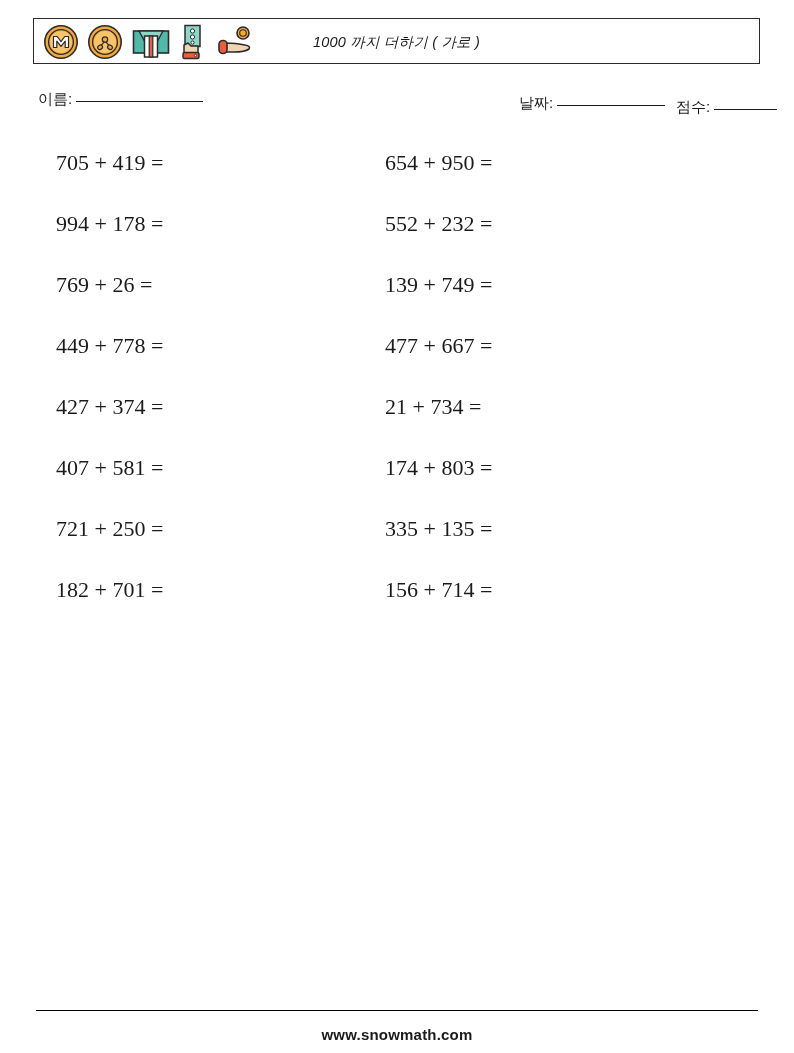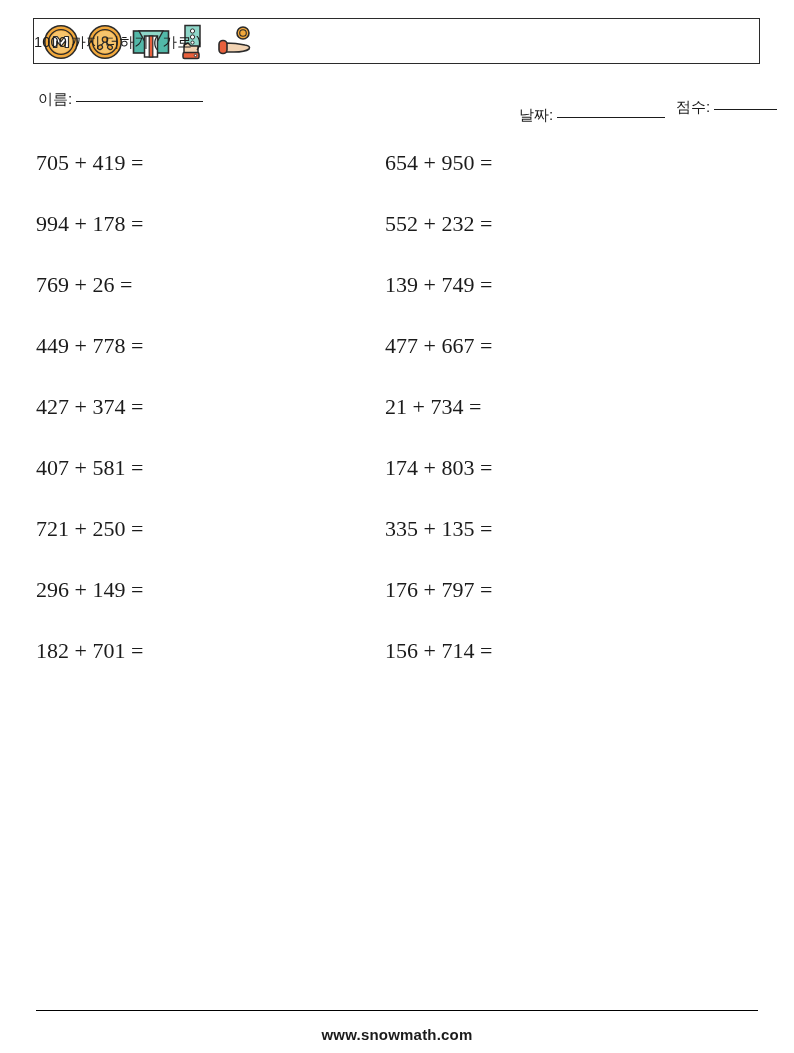--- a/index.html
+++ b/index.html
@@ -37,24 +37,26 @@
   }
   .icon-strip svg { display: block; }
 
   .sheet-title {
     position: absolute;
     left: 0;
     right: 0;
     top: 0;
     height: 46px;
     line-height: 46px;
+    text-align: center;
     font-size: 14.5px;
     font-family: "Liberation Sans", "DejaVu Sans", sans-serif;
     color: #1b1b1b;
     letter-spacing: 0.2px;
+    font-style: italic;
   }
 
   
   .meta-row {
     position: absolute;
     left: 0;
     top: 90px;
     width: 738px;
     height: 26px;
     font-size: 15px;
@@ -62,21 +64,21 @@
   }
   .meta-name {
     position: absolute;
     left: 38px;
     top: 0;
     white-space: nowrap;
   }
   .meta-date {
     position: absolute;
     left: 519px;
-    top: 16px;
+    top: 4px;
     white-space: nowrap;
   }
   .meta-score {
     position: absolute;
     left: 676px;
     top: 8px;
     white-space: nowrap;
   }
   .blank-rule {
     display: inline-block;
@@ -99,21 +101,21 @@
     position: relative;
     height: 61px;
   }
   .pcell {
     position: absolute;
     font-size: 22px;
     line-height: 30px;
     white-space: nowrap;
     color: #1b1b1b;
   }
-  .pcell.left  { left: 36px;  }
+  .pcell.left  { left: 56px;  }
   .pcell.right { left: 385px; }
 
   
   .footer-rule {
     position: absolute;
     left: 36px;
     top: 1010px;
     width: 722px;
     border-top: 1.6px solid #000000;
   }
@@ -229,23 +231,19 @@
   </div>
   <div class="prow">
     <div class="pcell left">407 + 581 =</div>
     <div class="pcell right">174 + 803 =</div>
   </div>
   <div class="prow">
     <div class="pcell left">721 + 250 =</div>
     <div class="pcell right">335 + 135 =</div>
   </div>
   <div class="prow">
-    <div class="pcell left">296 + 149 =</div>
-    <div class="pcell right">176 + 797 =</div>
-  </div>
-  <div class="prow">
     <div class="pcell left">182 + 701 =</div>
     <div class="pcell right">156 + 714 =</div>
   </div>
 </div>
 
 <div class="footer-rule"></div>
 <div class="footer-text">www.snowmath.com</div>
 
 </body></html>

